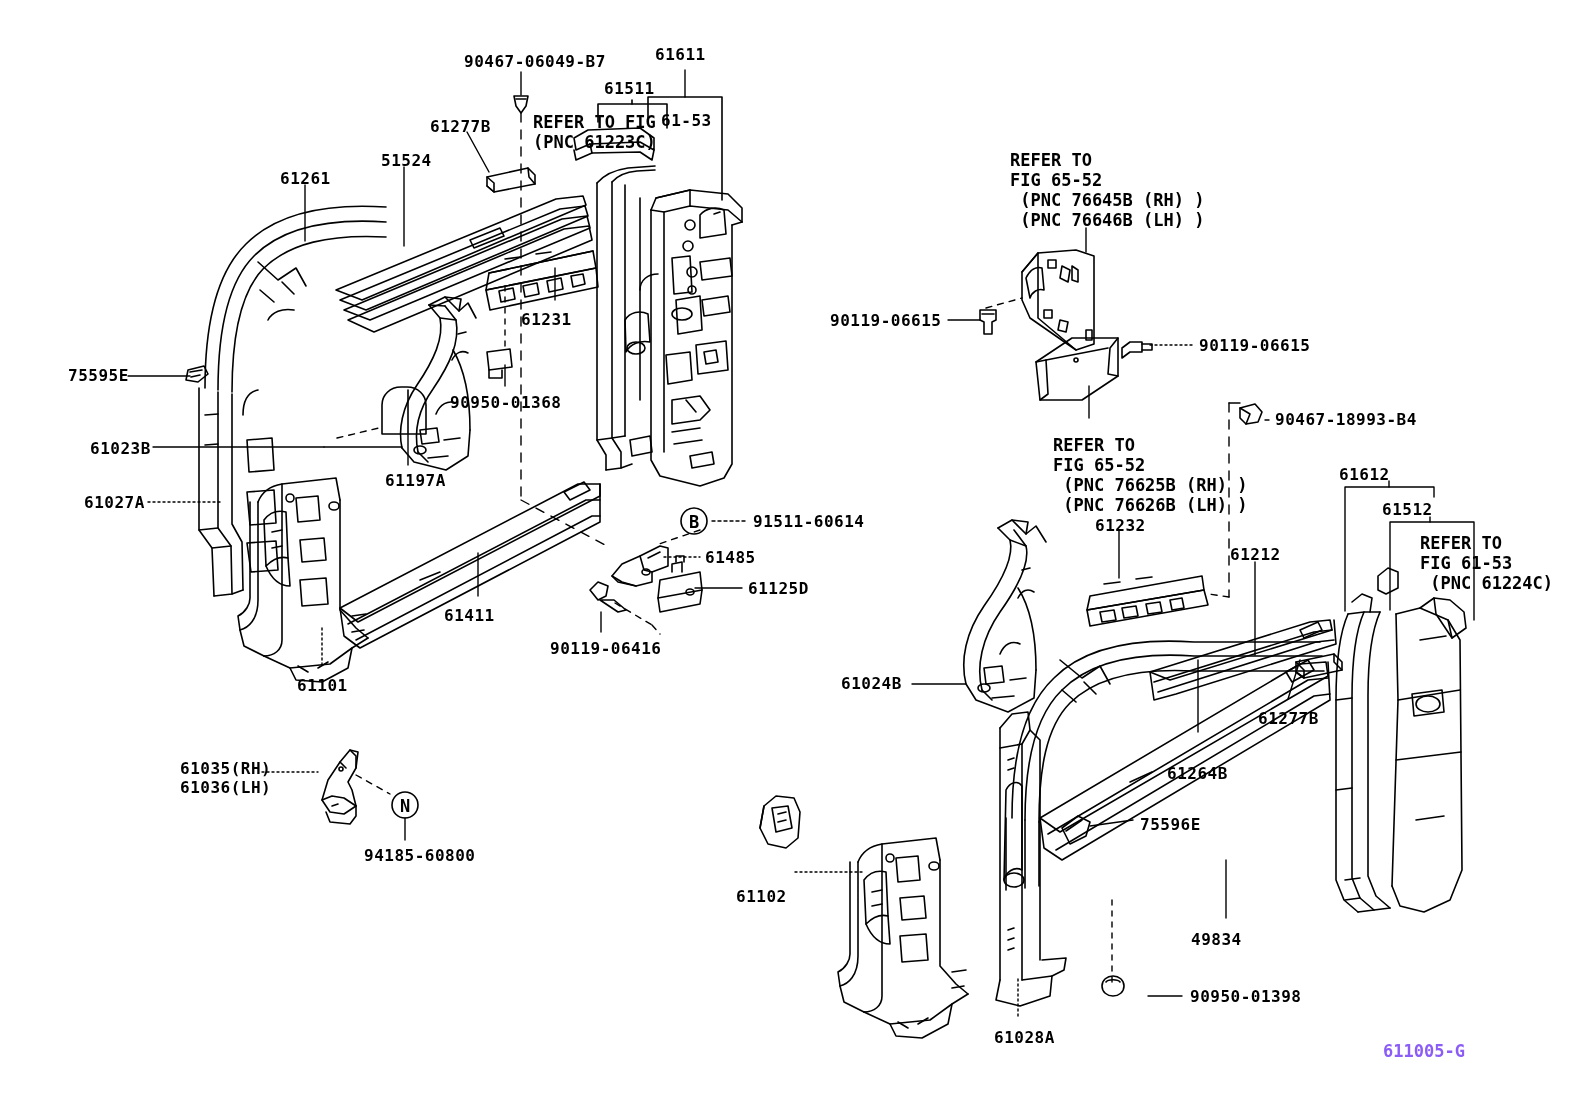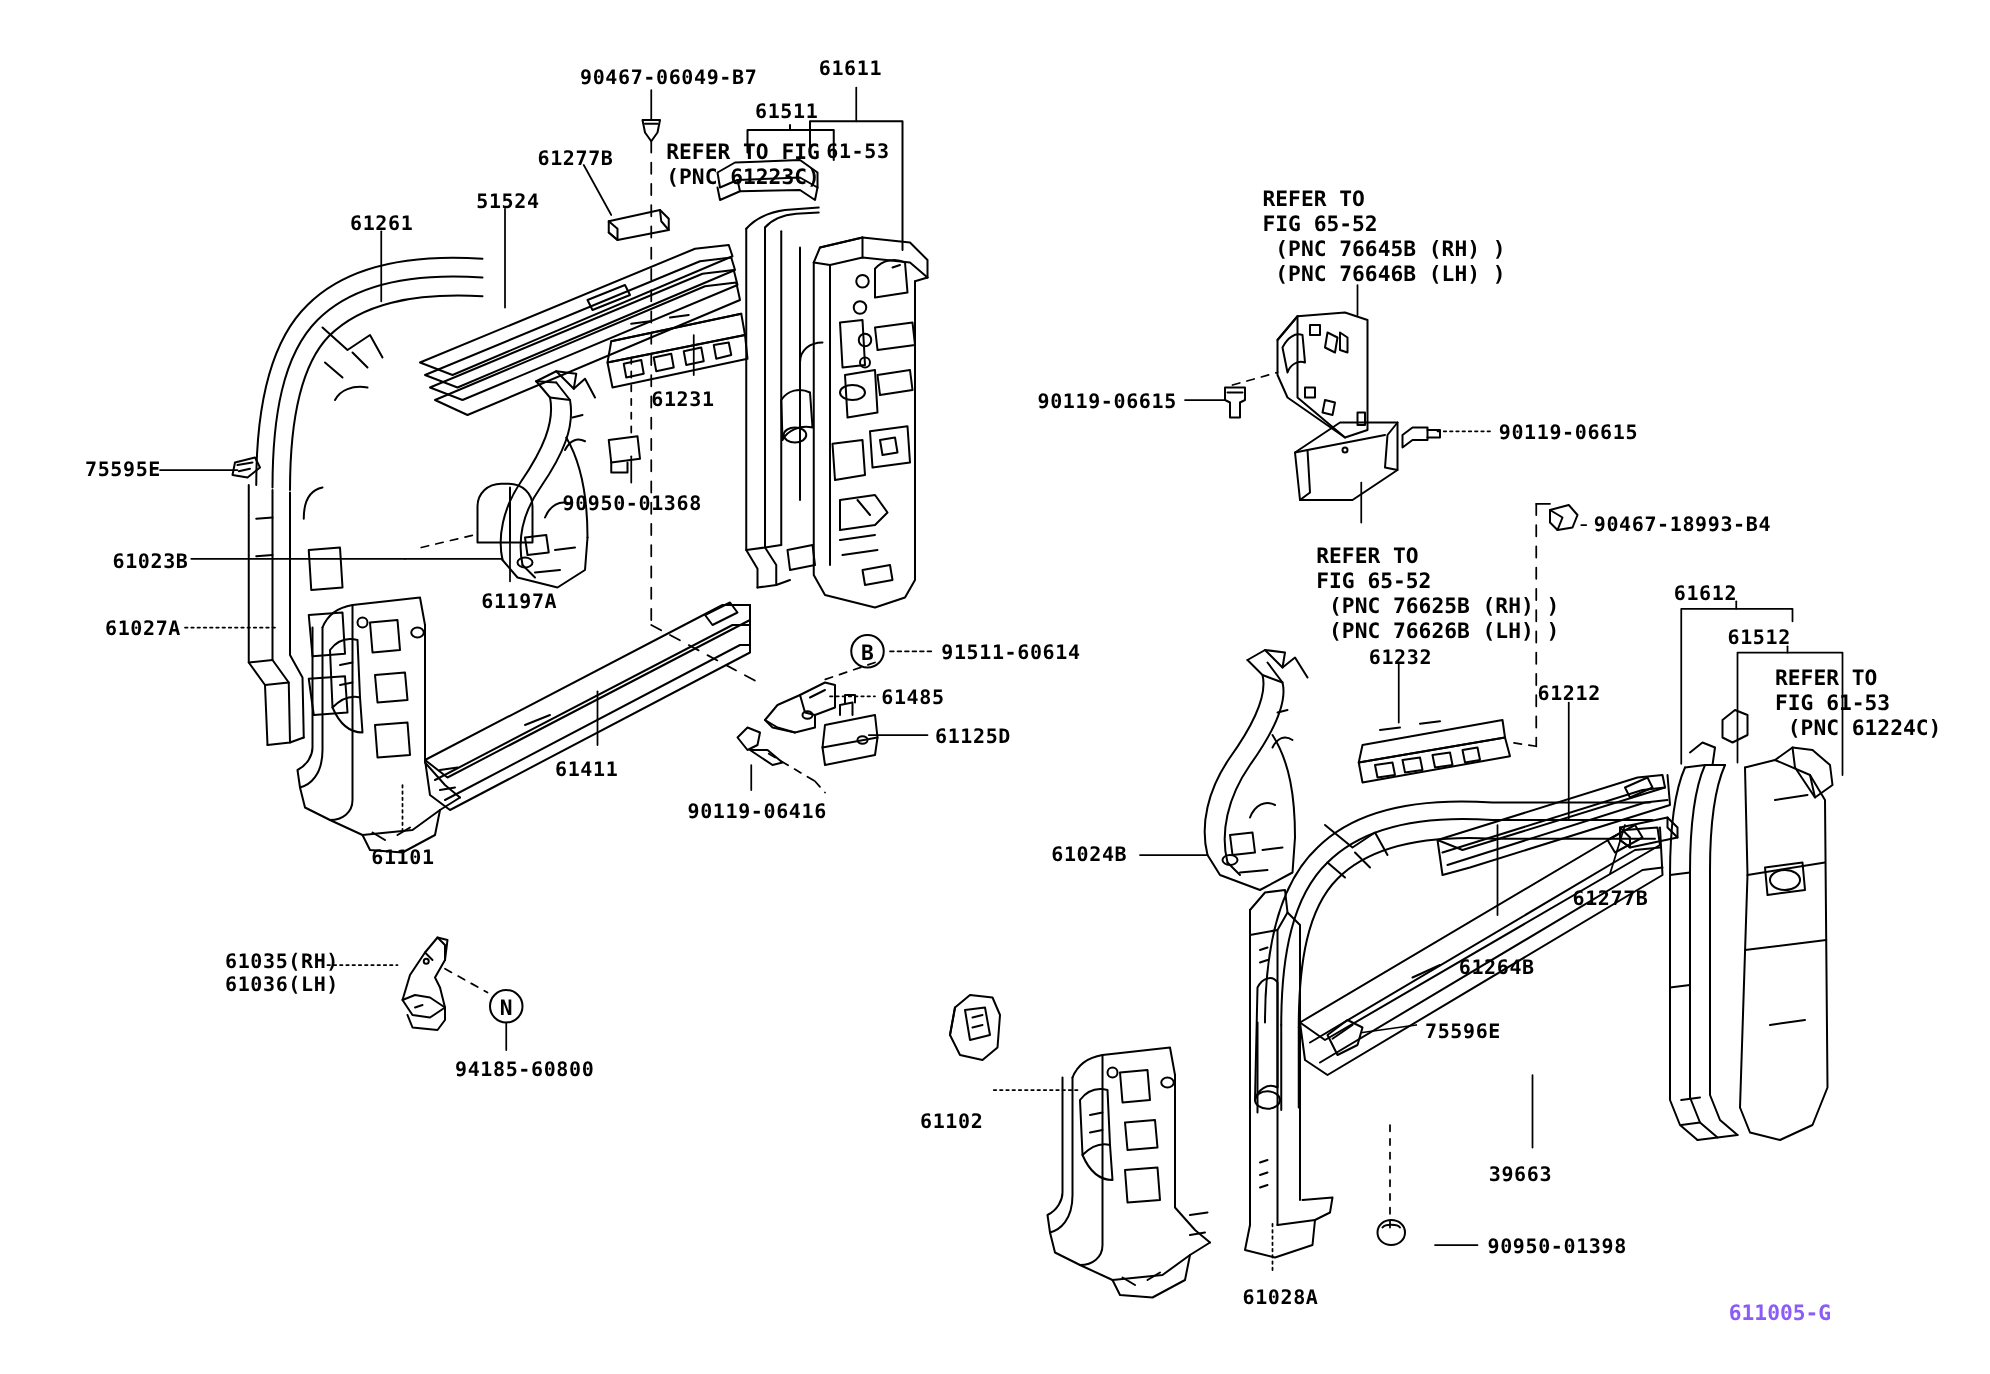--- a/index.html
+++ b/index.html
@@ -568,20 +568,20 @@
       <div class="lbl" style="left: 550px; top: 640px;">90119-06416</div>
       <div class="lbl" style="left: 841px; top: 675px;">61024B</div>
       <div class="lbl" style="left: 297px; top: 677px;">61101</div>
       <div class="lbl" style="left: 1258px; top: 710px;">61277B</div>
       <div class="lbl" style="left: 1167px; top: 745px; margin-top: 20px;">61264B</div>
       <div class="lbl" style="left: 180px; top: 760px;">61035(RH)
 61036(LH)</div>
       <div class="lbl" style="left: 364px; top: 847px;">94185-60800</div>
       <div class="lbl" style="left: 1140px; top: 816px;">75596E</div>
       <div class="lbl" style="left: 736px; top: 888px;">61102</div>
-      <div class="lbl" style="left: 1191px; top: 931px;">39663</div>
+      <div class="lbl" style="left: 1191px; top: 931px;">49834</div>
       <div class="lbl" style="left: 1190px; top: 988px;">90950-01398</div>
       <div class="lbl" style="left: 994px; top: 1029px;">61028A</div>
     </div>
 
   <div class="diagcode" style="left:1383px; top:1041px;">611005-G</div>
 
 </div>
 
 </body></html>

